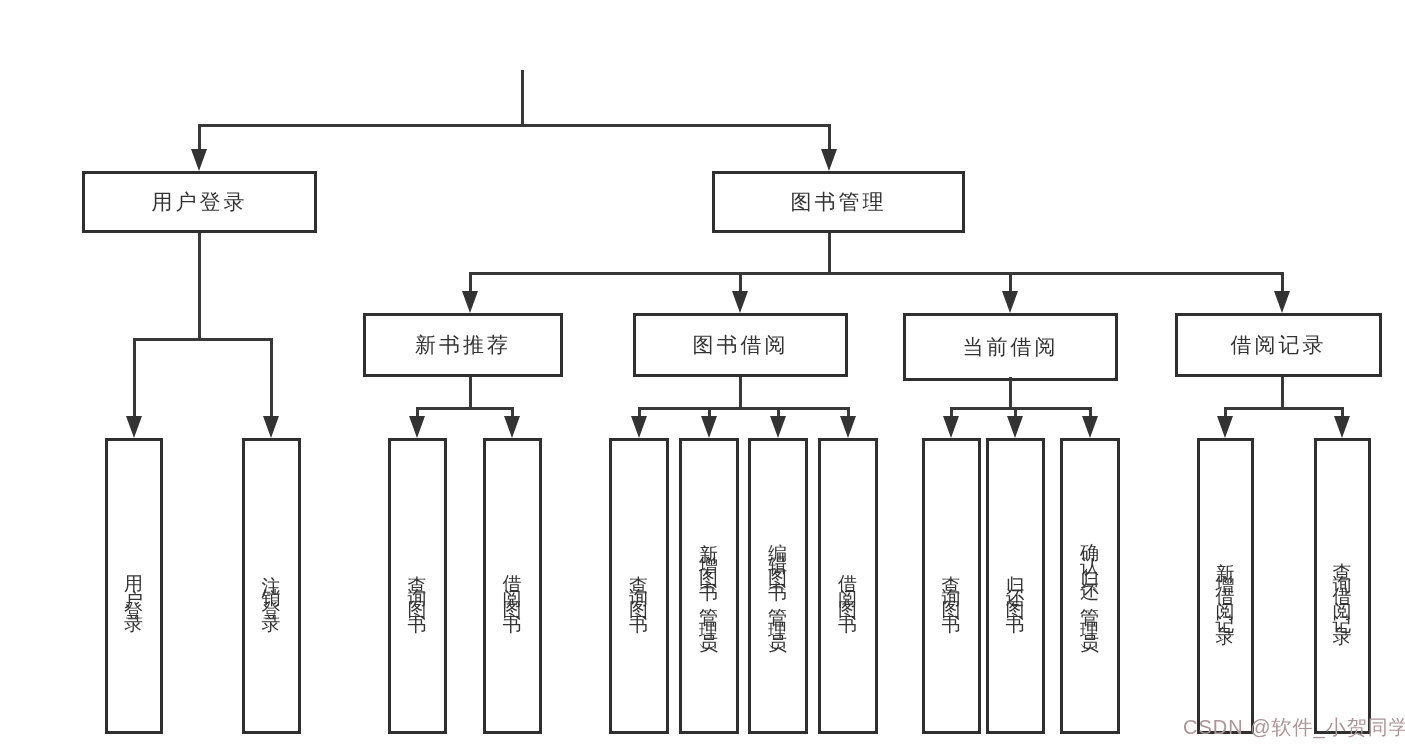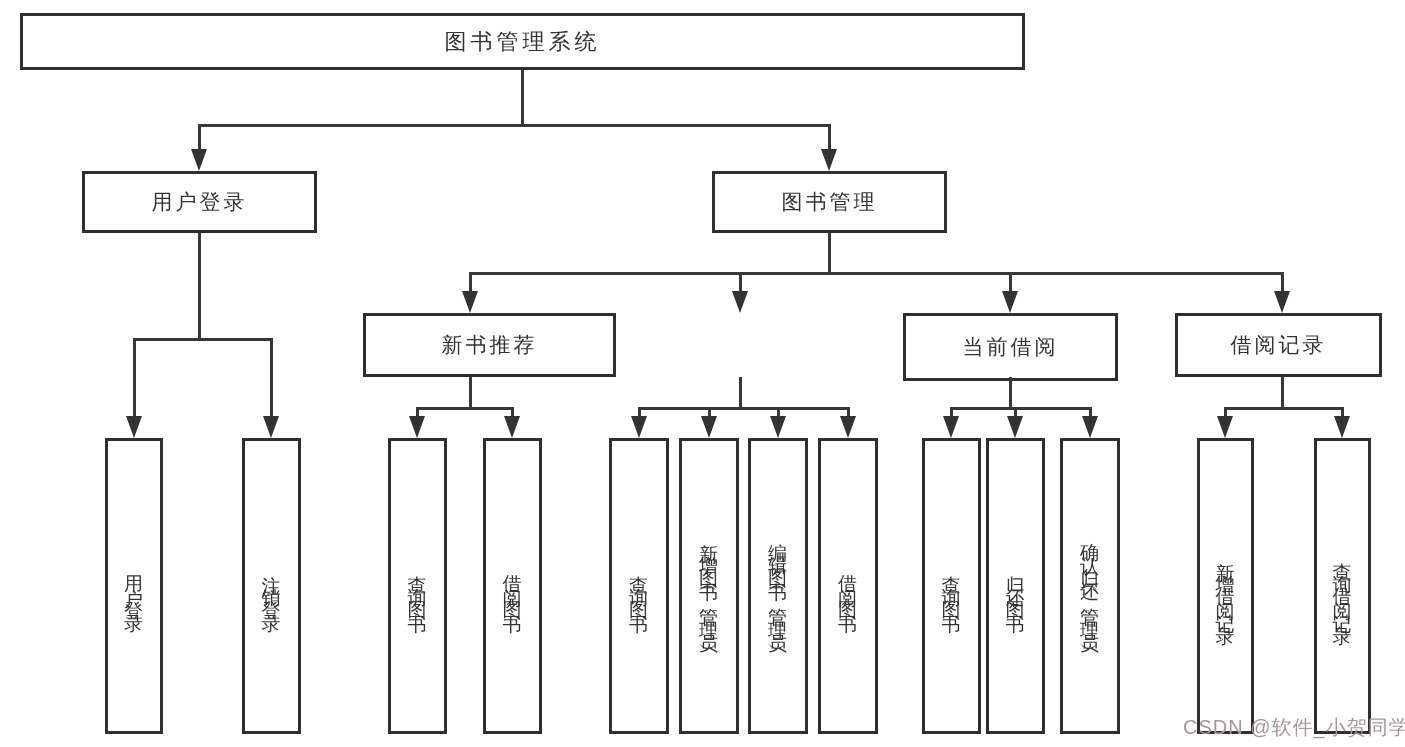--- a/index.html
+++ b/index.html
@@ -53,33 +53,33 @@
     color:#ab9598;
     white-space:nowrap;
     z-index:5;
   }
 </style>
 </head>
 <body>
 
 <div class="canvas" id="canvas">
 
-  <div class="hbox root" style="left:20px;top:13px;width:1005px;height:57px">
-    <span>图书管理系统</span>
-  </div>
 
   <div class="hbox" style="left:82px;top:171px;width:235px;height:62px">
     <span>用户登录</span>
   </div>
-  <div class="hbox" style="left:712px;top:171px;width:235px;height:62px">
+  <div class="hbox" style="left:712px;top:171px;width:253px;height:62px">
     <span>图书管理</span>
   </div>
 
-  <div class="hbox" style="left:363px;top:313px;width:253px;height:64px">
+  <div class="hbox" style="left:363px;top:313px;width:200px;height:64px">
     <span>新书推荐</span>
+  </div>
+  <div class="hbox" style="left:633px;top:313px;width:215px;height:64px">
+    <span>图书借阅</span>
   </div>
   <div class="hbox" style="left:903px;top:313px;width:215px;height:68px">
     <span>当前借阅</span>
   </div>
   <div class="hbox" style="left:1175px;top:313px;width:207px;height:64px">
     <span>借阅记录</span>
   </div>
 
   <div class="vbox" style="left:105px;width:58px">
     <span class="vtext">用户登录</span>

